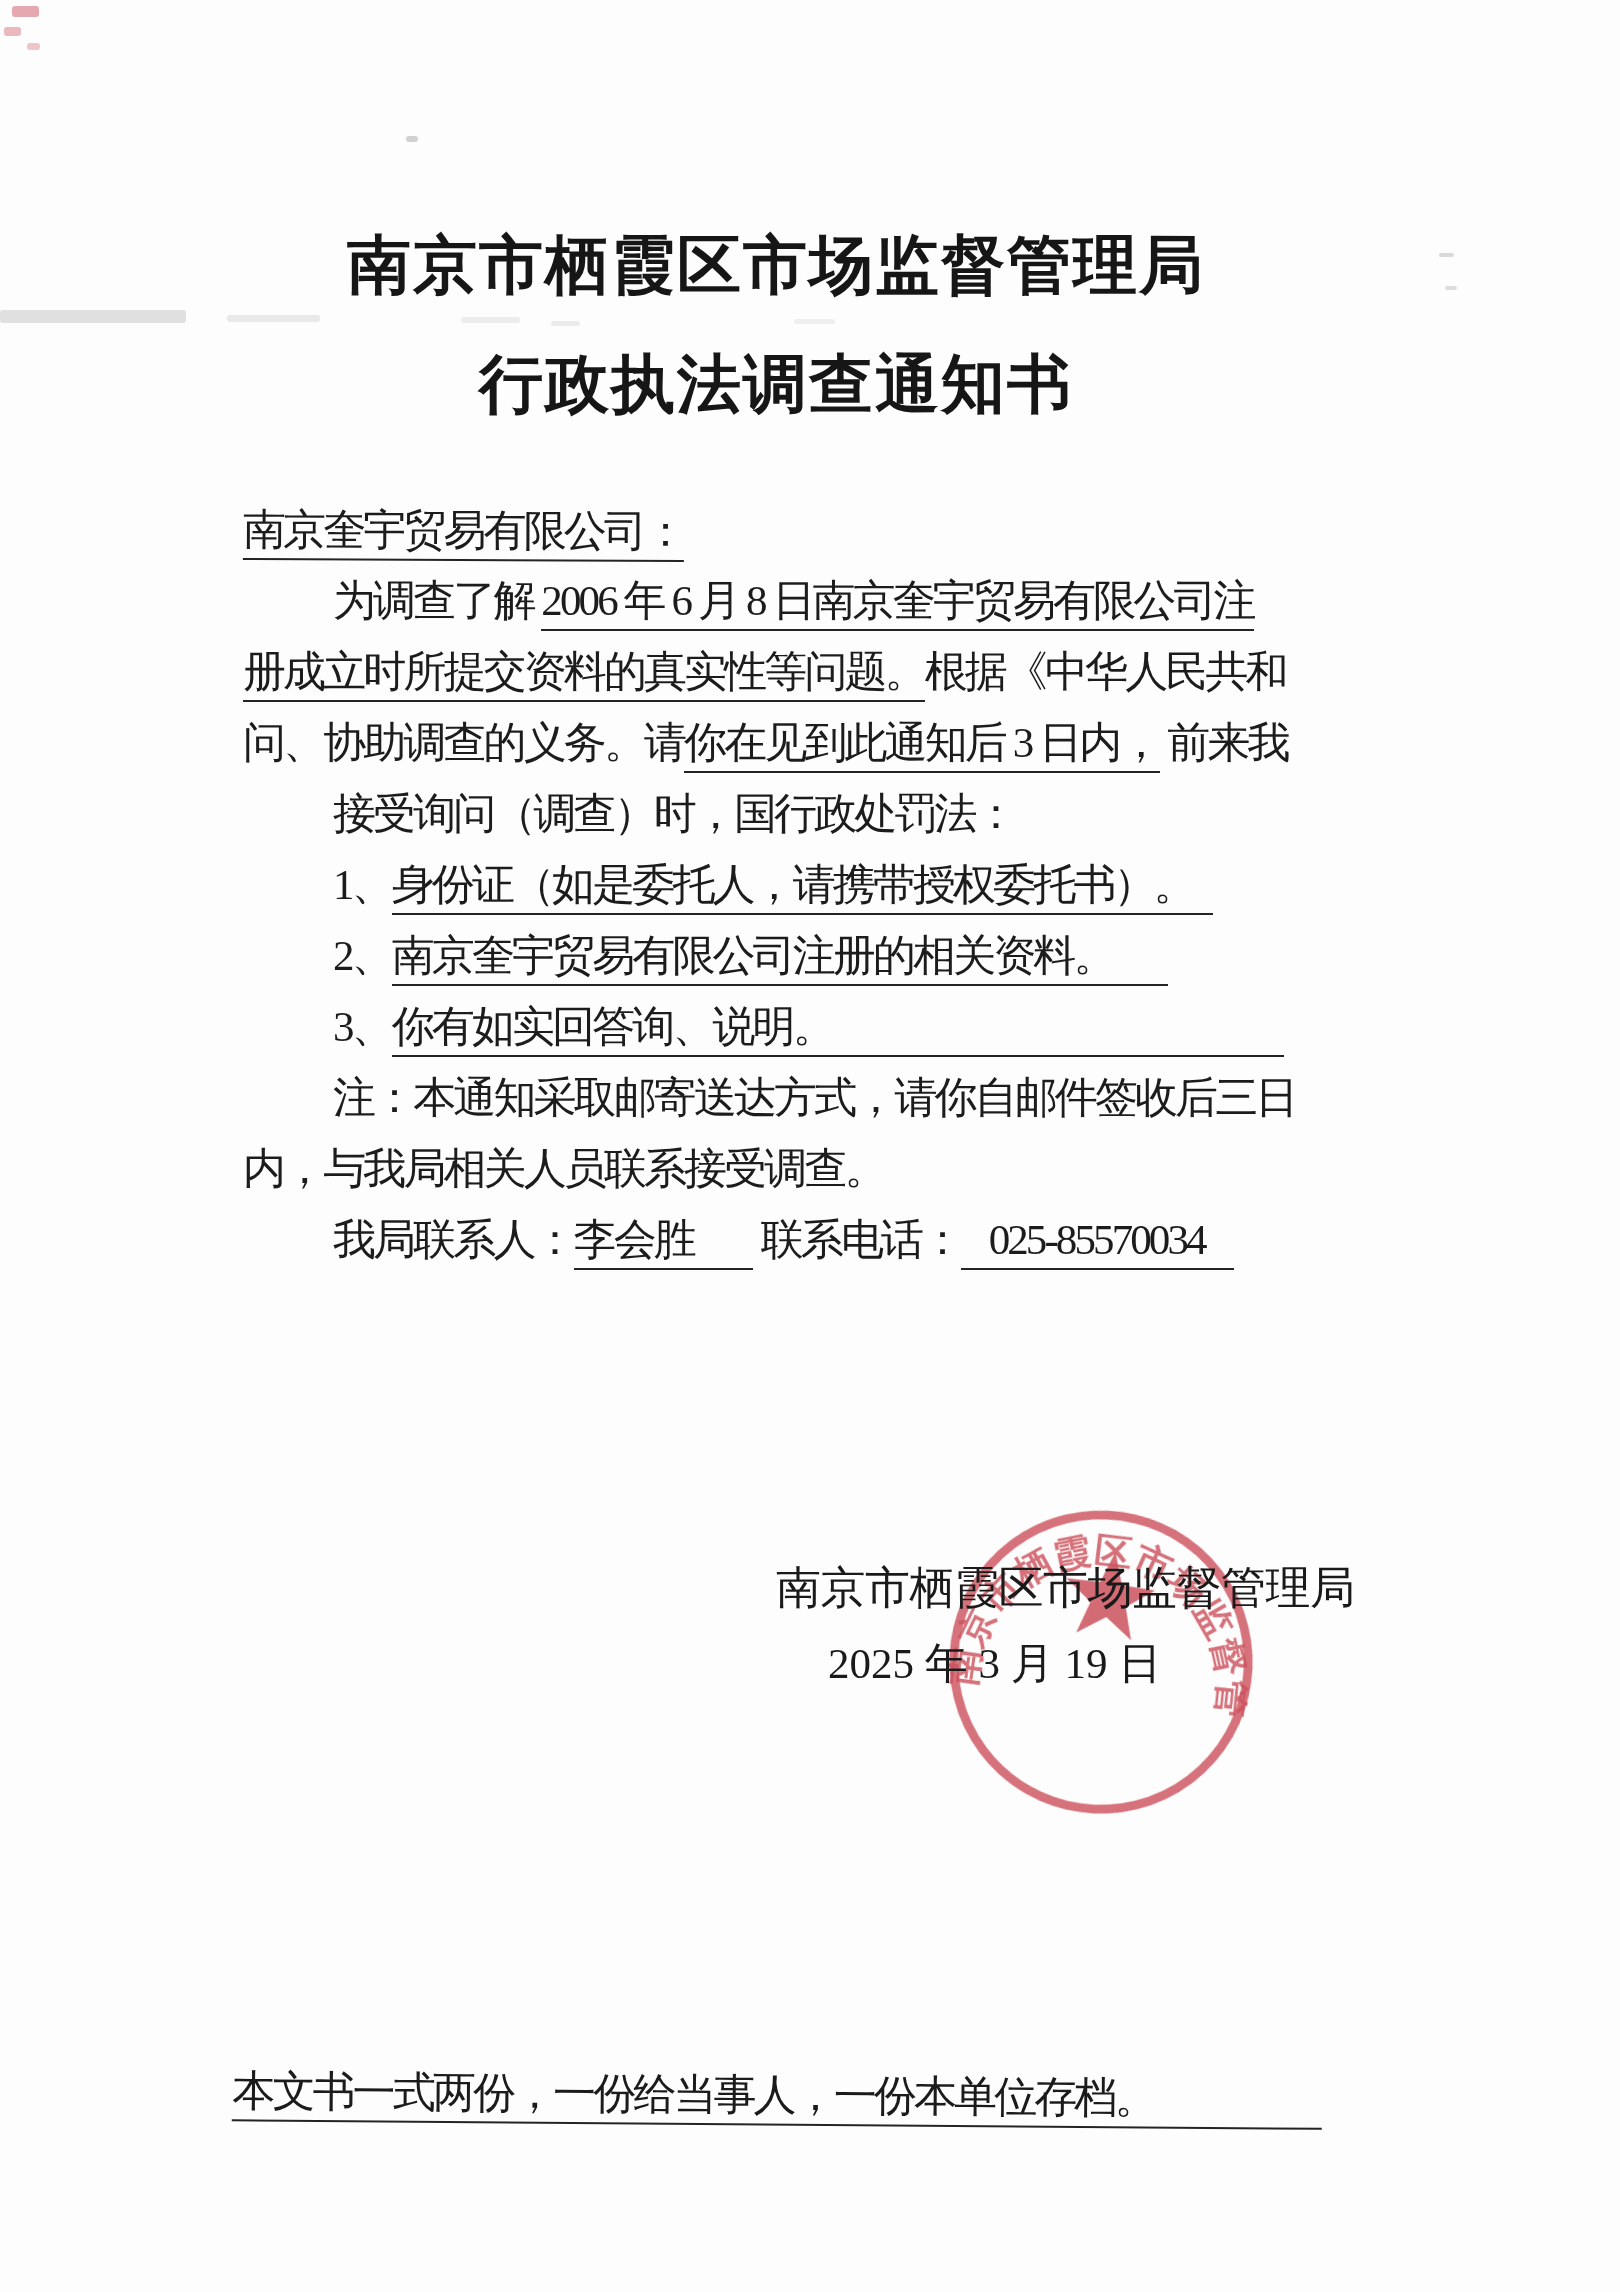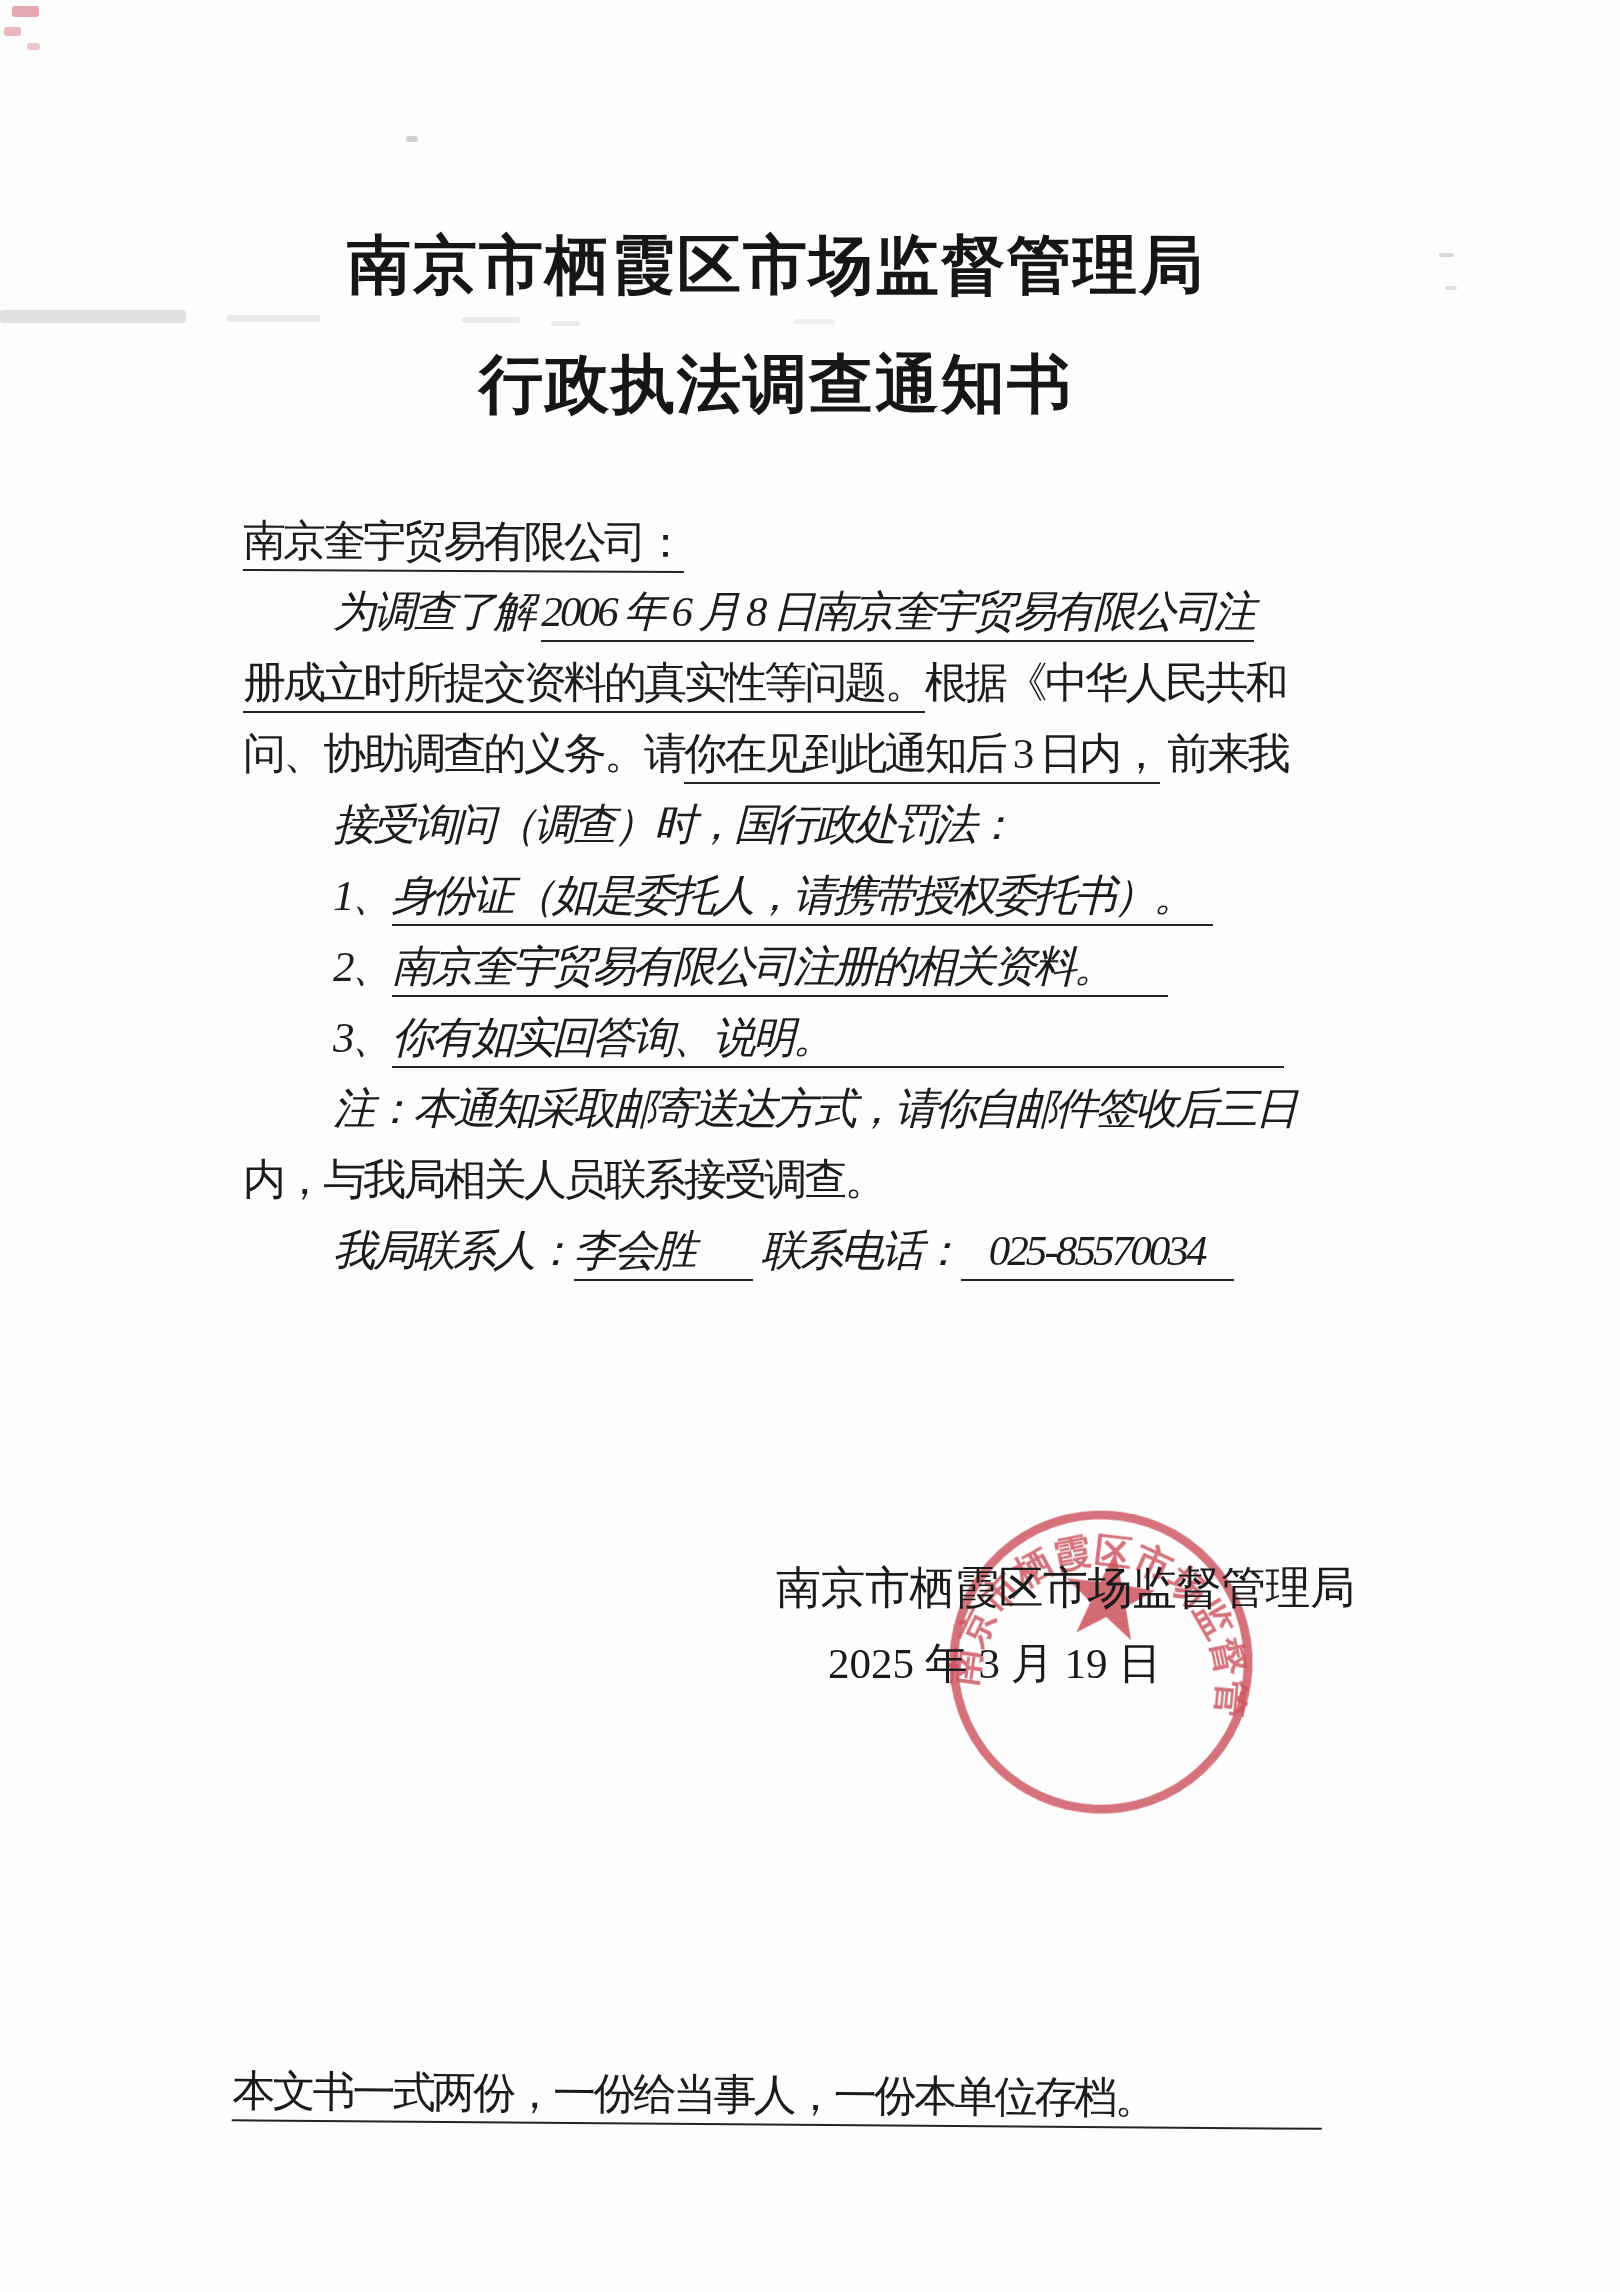--- a/index.html
+++ b/index.html
@@ -19,29 +19,29 @@
     transform:translateX(-34px);
     font-size:64px;font-weight:bold;
     letter-spacing:2px;
     color:#161616;
     white-space:pre;
   }
   .title1{top:222px;}
   .title2{top:341px;}
   
   .doc-body{
-    position:absolute;left:243px;top:505px;width:1098px;
+    position:absolute;left:243px;top:494px;width:1098px;
     font-size:43px;letter-spacing:-2.9px;
     color:#1c1c1c;
   }
   .line{
     height:71px;line-height:71px;
     white-space:pre;
   }
-  .ind{padding-left:90px;font-style:italic;}
+  .ind{padding-left:90px;}
   .u{
     border-bottom:2.5px solid #242424;
     padding-bottom:4.9px;
   }
   .tail20{padding-right:19.6px;}
   .tail55{padding-right:54px;}
   .tail60{padding-right:59px;}
   .tail460{padding-right:451px;}
   .gap8{margin-right:7.8px;}
   .phone{padding-left:27.4px;padding-right:29px;}

